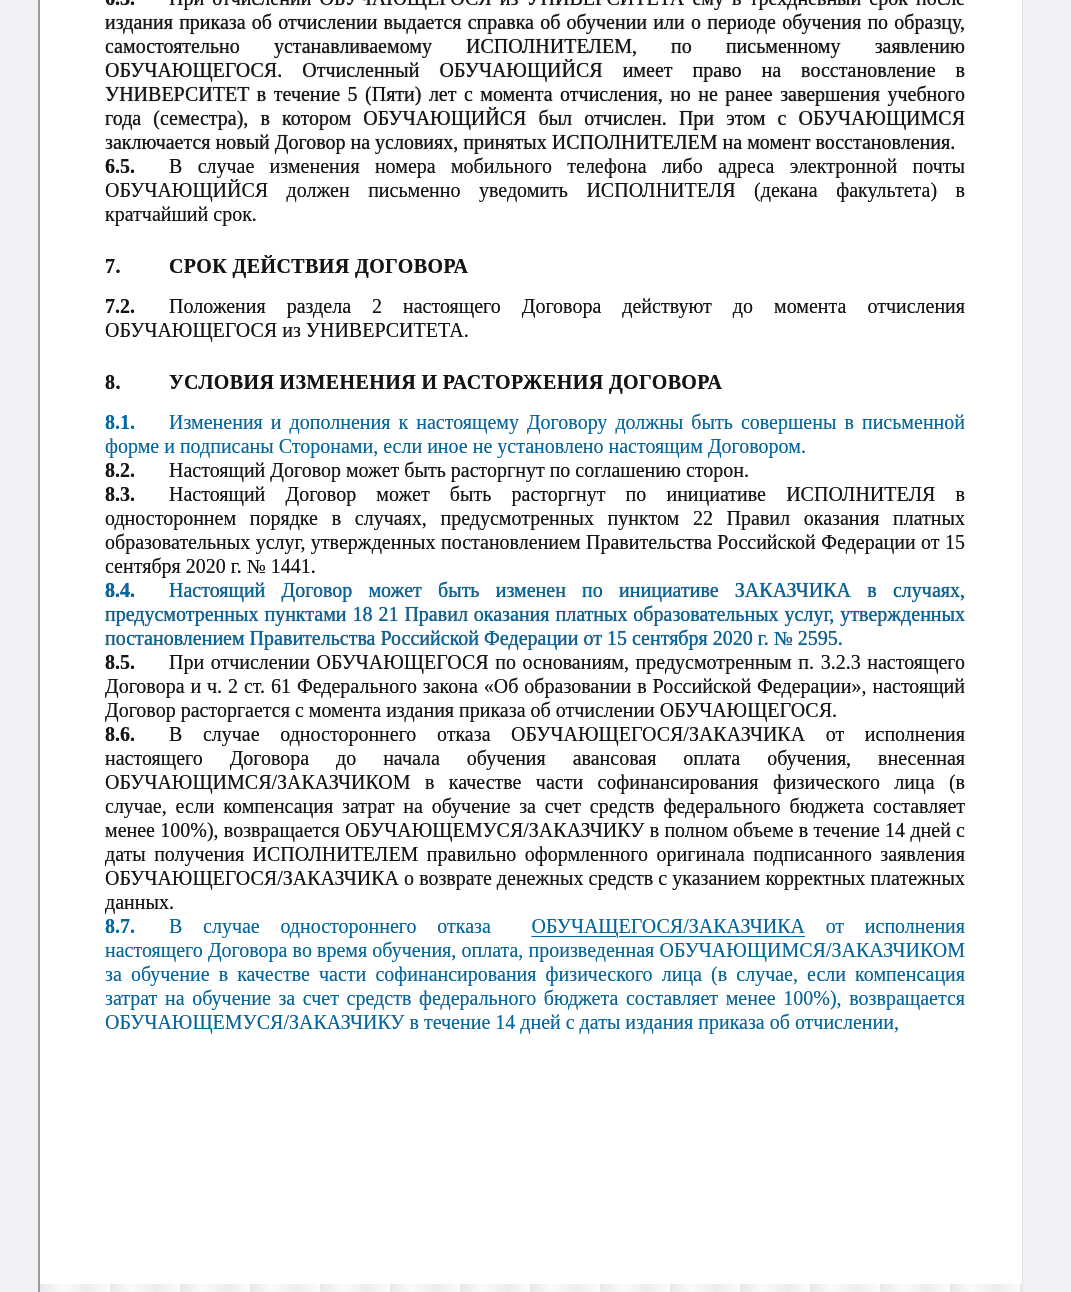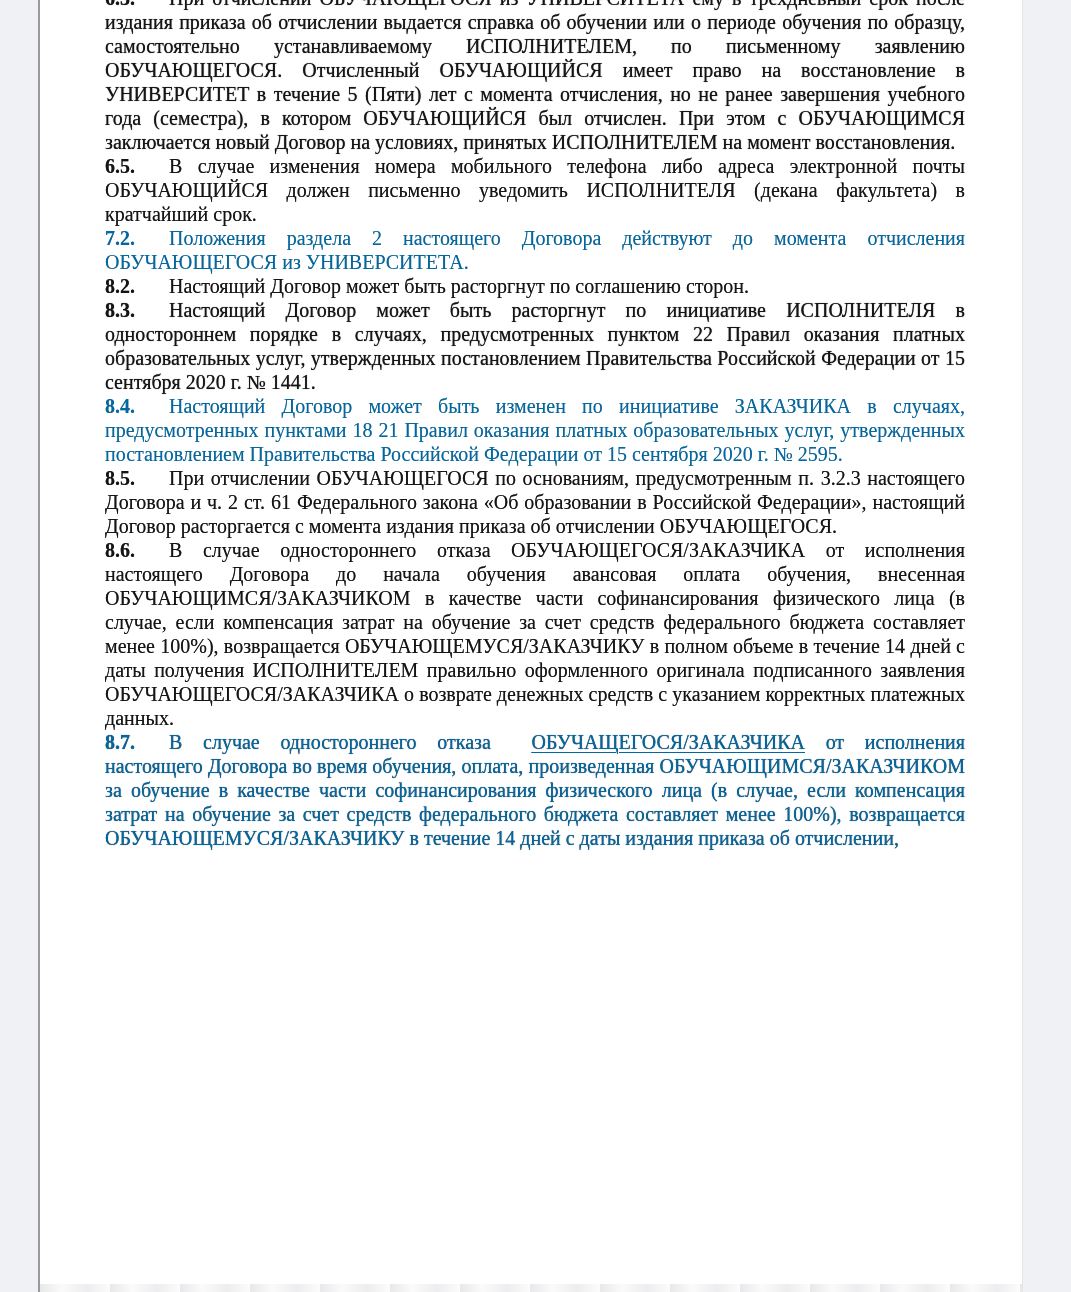--- a/index.html
+++ b/index.html
@@ -79,21 +79,24 @@
   }
 </style>
 </head>
 <body>
 
 <div class="canvas">
   <div class="page">
     <div class="content" id="doc-content">
         <div class="para"><span class="num">6.3.</span><span class="txt">При отчислении ОБУЧАЮЩЕГОСЯ из УНИВЕРСИТЕТА ему в трехдневный срок после издания приказа об отчислении выдается справка об обучении или о периоде обучения по образцу, самостоятельно устанавливаемому ИСПОЛНИТЕЛЕМ, по письменному заявлению ОБУЧАЮЩЕГОСЯ. Отчисленный ОБУЧАЮЩИЙСЯ имеет право на восстановление в УНИВЕРСИТЕТ в течение 5 (Пяти) лет с момента отчисления, но не ранее завершения учебного года (семестра), в котором ОБУЧАЮЩИЙСЯ был отчислен. При этом с ОБУЧАЮЩИМСЯ заключается новый Договор на условиях, принятых ИСПОЛНИТЕЛЕМ на момент восстановления.</span></div>
         <div class="para"><span class="num">6.5.</span><span class="txt">В случае изменения номера мобильного телефона либо адреса электронной почты ОБУЧАЮЩИЙСЯ должен письменно уведомить ИСПОЛНИТЕЛЯ (декана факультета) в кратчайший срок.</span></div>
+        <div class="heading"><span class="num">7.</span><span class="txt">СРОК ДЕЙСТВИЯ ДОГОВОРА</span></div>
         <div class="para"><span class="num">7.2.</span><span class="txt">Положения раздела 2 настоящего Договора действуют до момента отчисления ОБУЧАЮЩЕГОСЯ из УНИВЕРСИТЕТА.</span></div>
+        <div class="heading"><span class="num">8.</span><span class="txt">УСЛОВИЯ ИЗМЕНЕНИЯ И РАСТОРЖЕНИЯ ДОГОВОРА</span></div>
+        <div class="para"><span class="num">8.1.</span><span class="txt">Изменения и дополнения к настоящему Договору должны быть совершены в письменной форме и подписаны Сторонами, если иное не установлено настоящим Договором.</span></div>
         <div class="para"><span class="num">8.2.</span><span class="txt">Настоящий Договор может быть расторгнут по соглашению сторон.</span></div>
         <div class="para"><span class="num">8.3.</span><span class="txt">Настоящий Договор может быть расторгнут по инициативе ИСПОЛНИТЕЛЯ в одностороннем порядке в случаях, предусмотренных пунктом 22 Правил оказания платных образовательных услуг, утвержденных постановлением Правительства Российской Федерации от 15 сентября 2020 г. № 1441.</span></div>
         <div class="para"><span class="num">8.4.</span><span class="txt">Настоящий Договор может быть изменен по инициативе ЗАКАЗЧИКА в случаях, предусмотренных пунктами 18 21 Правил оказания платных образовательных услуг, утвержденных постановлением Правительства Российской Федерации от 15 сентября 2020 г. № 2595.</span></div>
         <div class="para"><span class="num">8.5.</span><span class="txt">При отчислении ОБУЧАЮЩЕГОСЯ по основаниям, предусмотренным п. 3.2.3 настоящего Договора и ч. 2 ст. 61 Федерального закона «Об образовании в Российской Федерации», настоящий Договор расторгается с момента издания приказа об отчислении ОБУЧАЮЩЕГОСЯ.</span></div>
         <div class="para"><span class="num">8.6.</span><span class="txt">В случае одностороннего отказа ОБУЧАЮЩЕГОСЯ/ЗАКАЗЧИКА от исполнения настоящего Договора до начала обучения авансовая оплата обучения, внесенная ОБУЧАЮЩИМСЯ/ЗАКАЗЧИКОМ в качестве части софинансирования физического лица (в случае, если компенсация затрат на обучение за счет средств федерального бюджета составляет менее 100%), возвращается ОБУЧАЮЩЕМУСЯ/ЗАКАЗЧИКУ в полном объеме в течение 14 дней с даты получения ИСПОЛНИТЕЛЕМ правильно оформленного оригинала подписанного заявления ОБУЧАЮЩЕГОСЯ/ЗАКАЗЧИКА о возврате денежных средств с указанием корректных платежных данных.</span></div>
         <div class="para"><span class="num">8.7.</span><span class="txt">В случае одностороннего отказа <u>ОБУЧАЩЕГОСЯ/ЗАКАЗЧИКА</u> от исполнения настоящего Договора во время обучения, оплата, произведенная ОБУЧАЮЩИМСЯ/ЗАКАЗЧИКОМ за обучение в качестве части софинансирования физического лица (в случае, если компенсация затрат на обучение за счет средств федерального бюджета составляет менее 100%), возвращается ОБУЧАЮЩЕМУСЯ/ЗАКАЗЧИКУ в течение 14 дней с даты издания приказа об отчислении,</span></div>
       </div>
     <div class="scan-band"></div>
   </div>
 </div>

